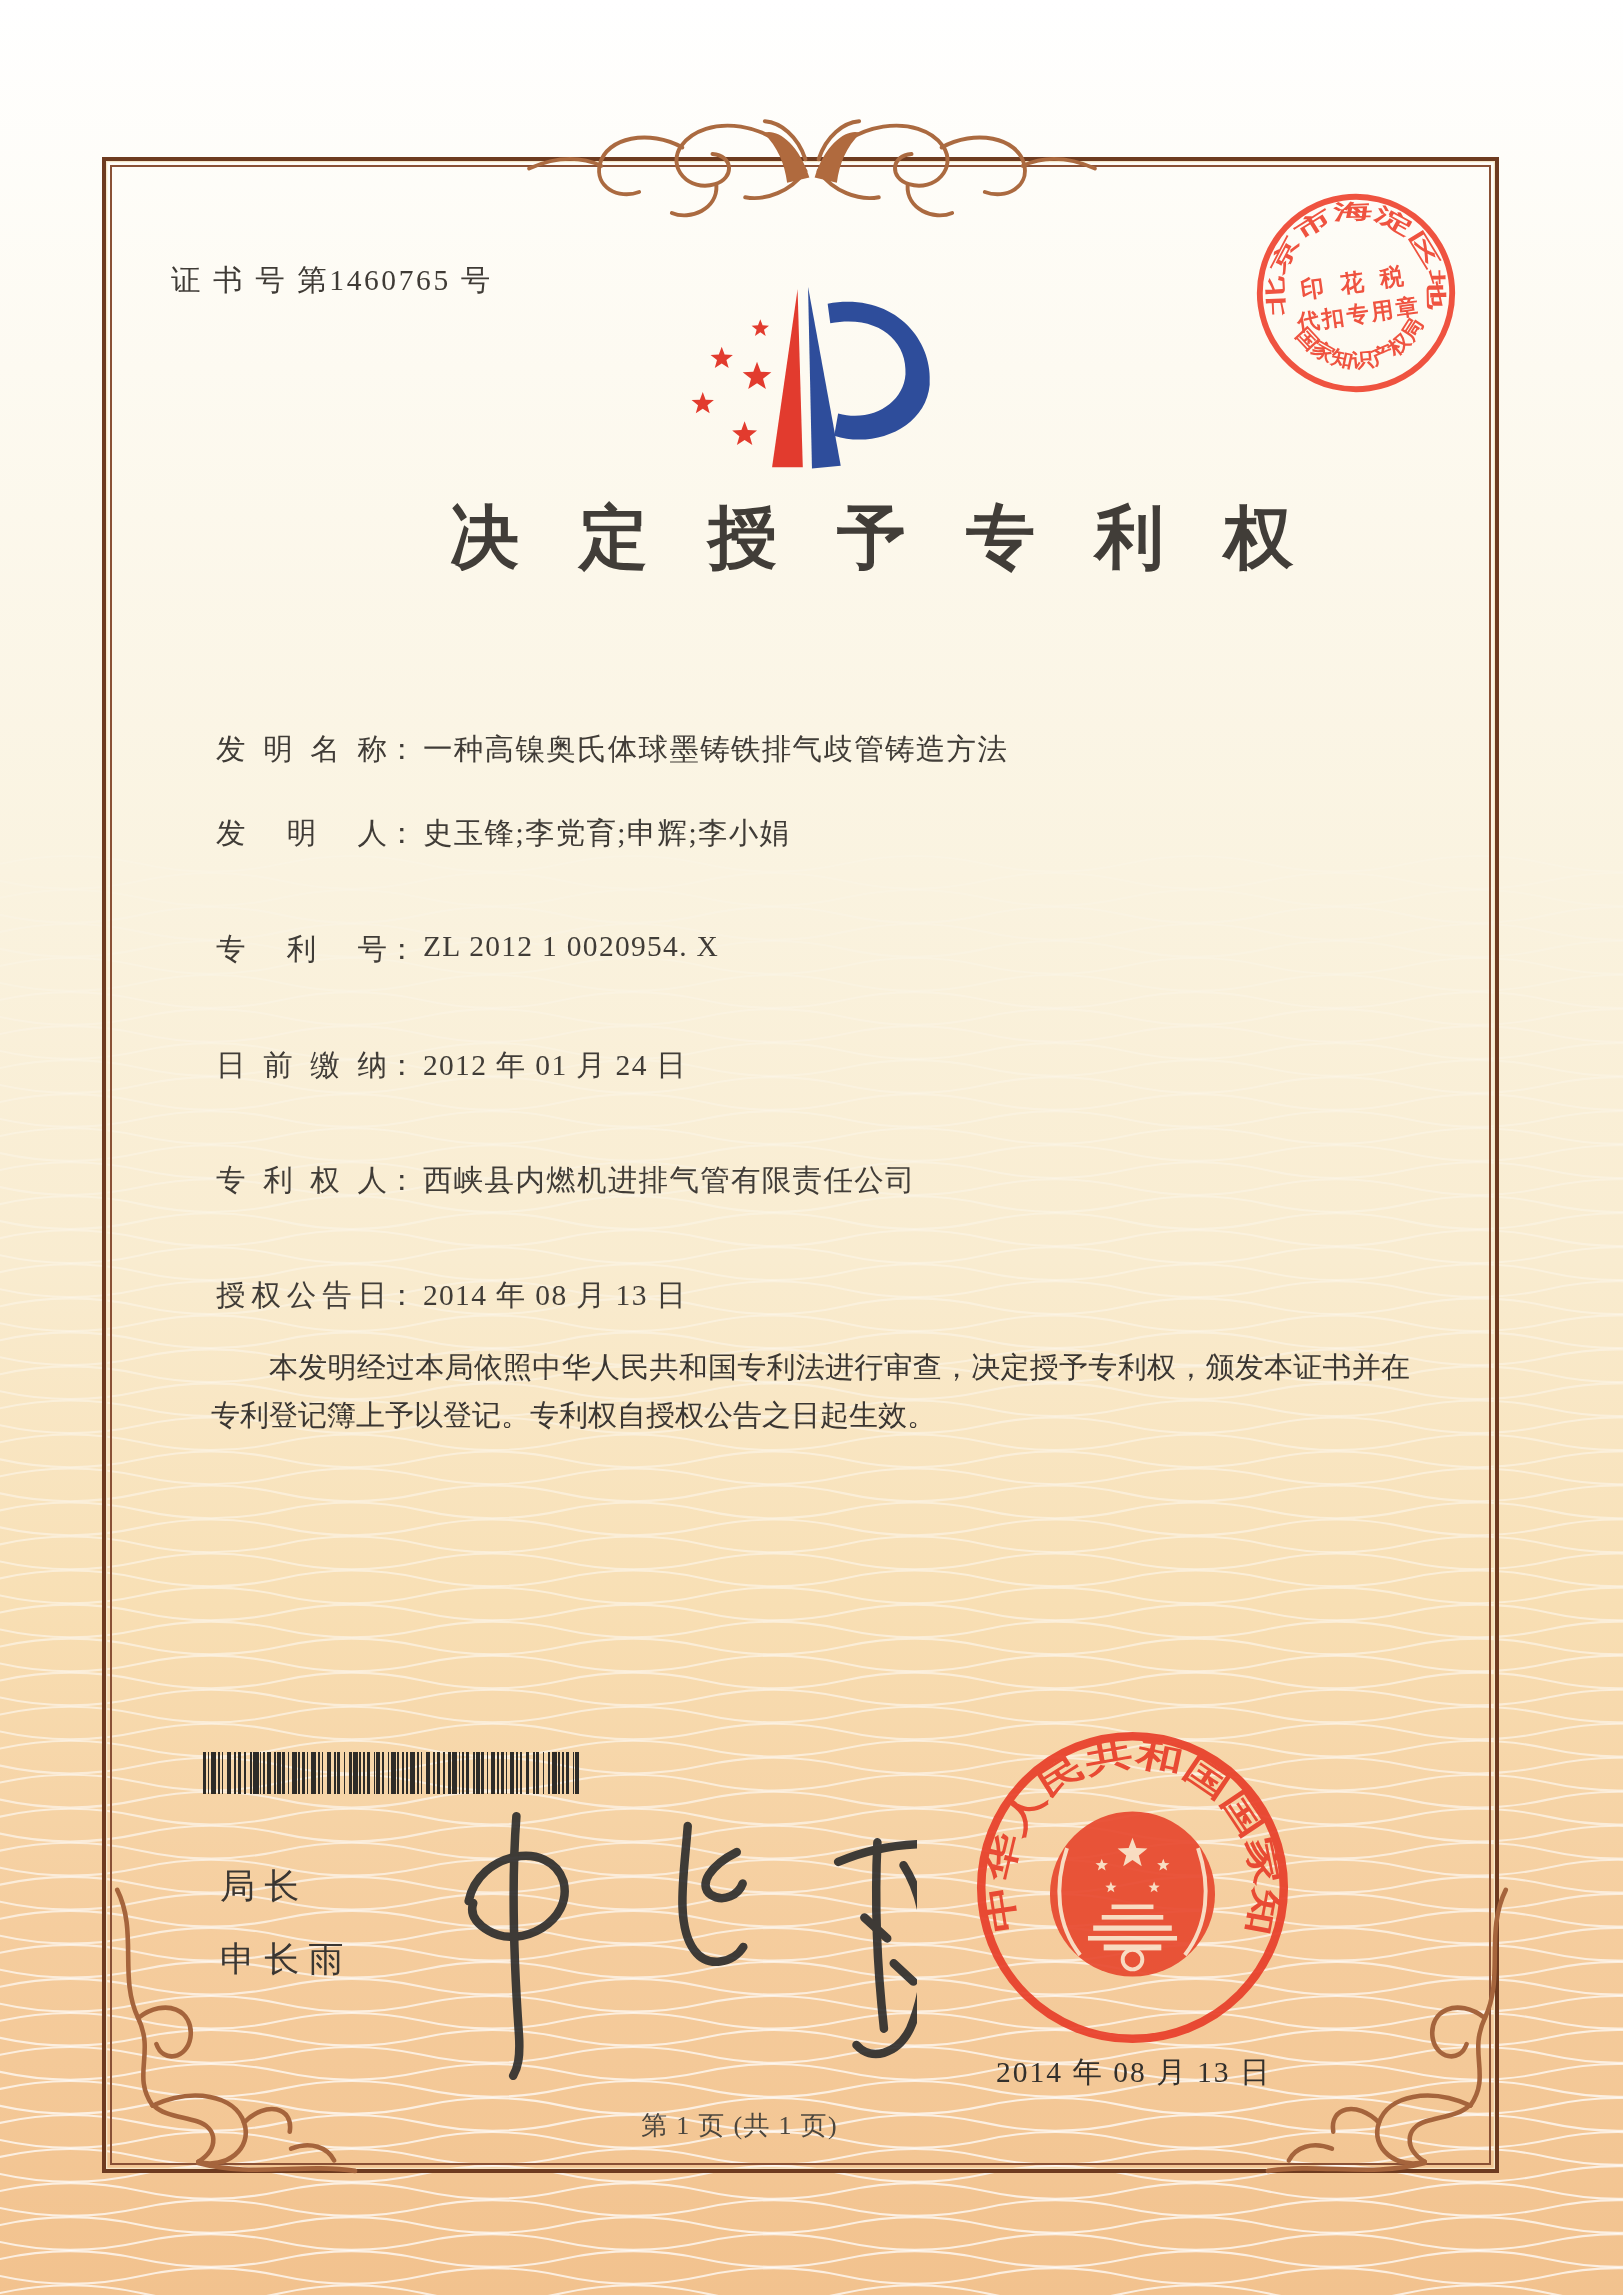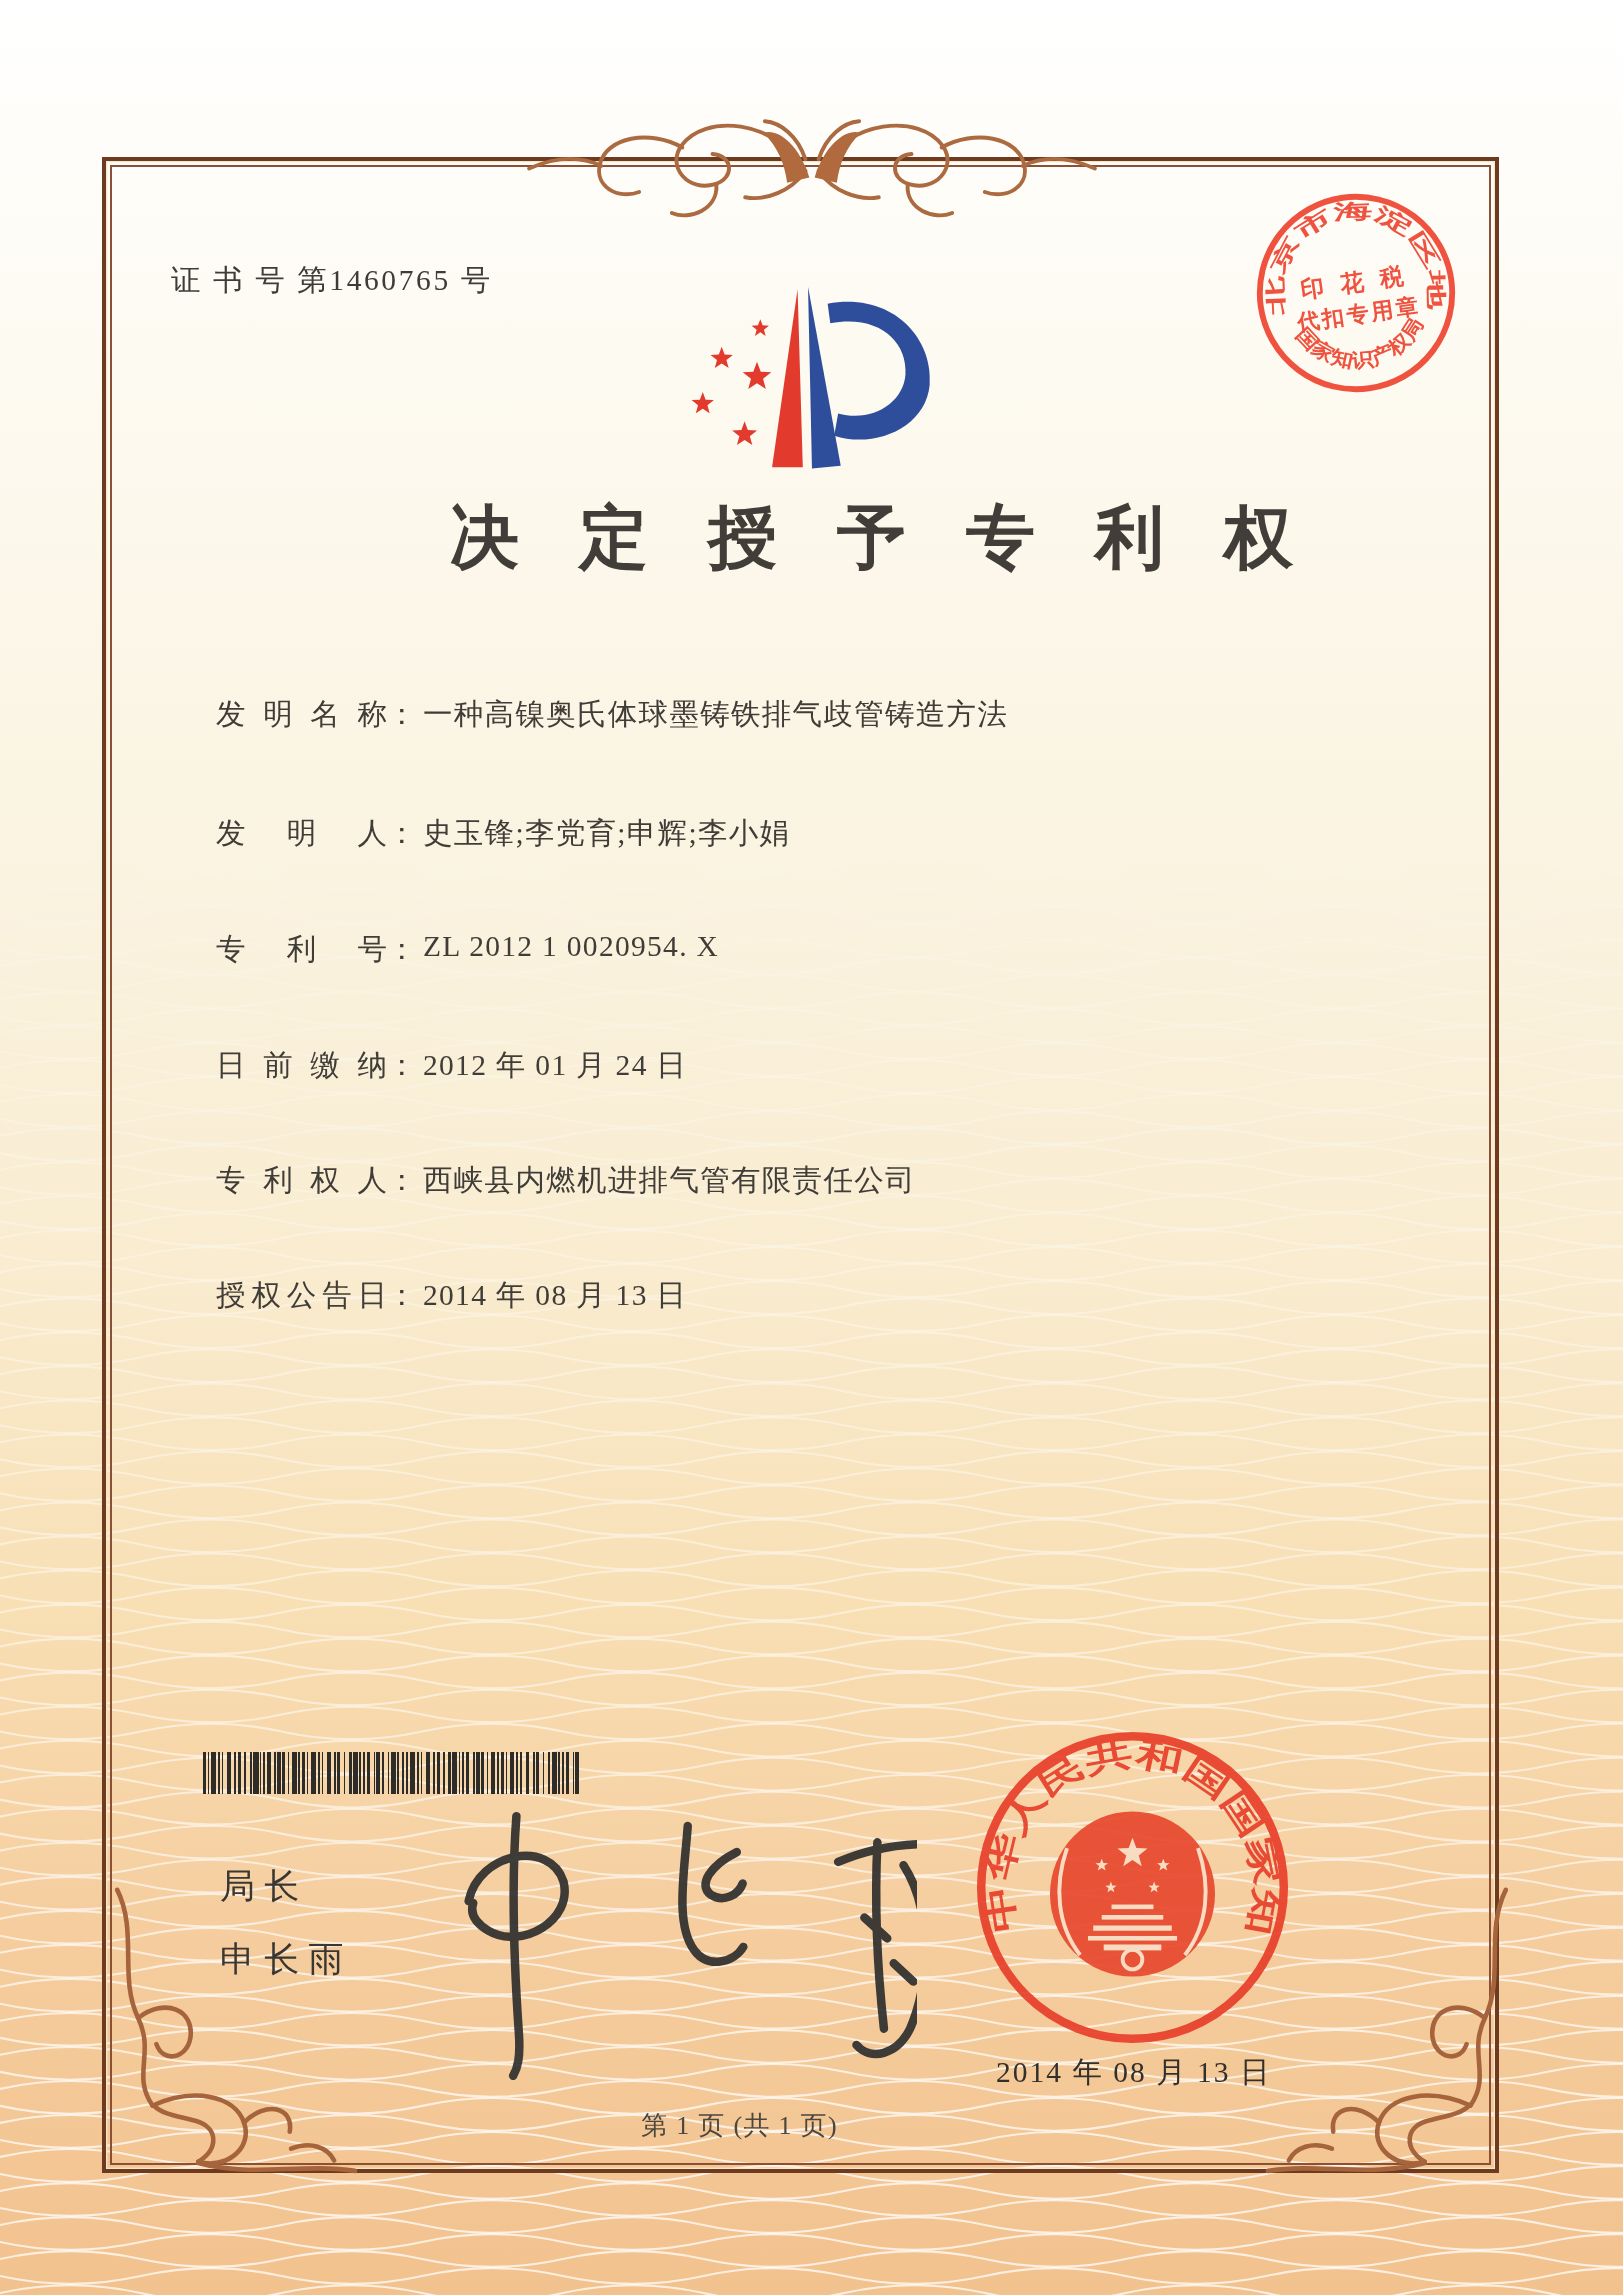--- a/index.html
+++ b/index.html
@@ -191,40 +191,41 @@
     <text font-size="30" fill="#ee4531" font-weight="bold">
       <textPath href="#taxBot" startOffset="4" textLength="238" lengthAdjust="spacingAndGlyphs">国家知识产权局</textPath>
     </text>
     <text x="162" y="158" text-anchor="middle" font-size="36" font-weight="bold" fill="#ee4531" letter-spacing="8">印 花 税</text>
     <text x="162" y="206" text-anchor="middle" font-size="34" font-weight="bold" fill="#ee4531" letter-spacing="4">代扣专用章</text>
   </g>
 </svg>
 
 <div id="title" class="abs content">决定授予专利权</div>
 
-<div class="abs content field-row" style="top:695px">
+<div class="abs content field-row" style="top:730px">
   <span class="field-label">发明名称</span><span class="field-colon">：</span><span class="field-value">一种高镍奥氏体球墨铸铁排气歧管铸造方法</span>
 </div>
 <div class="abs content field-row" style="top:814px">
   <span class="field-label">发明人</span><span class="field-colon">：</span><span class="field-value">史玉锋;李党育;申辉;李小娟</span>
 </div>
 <div class="abs content field-row" style="top:930px">
   <span class="field-label">专利号</span><span class="field-colon">：</span><span class="field-value">ZL 2012 1 0020954. X</span>
 </div>
 <div class="abs content field-row" style="top:1046px">
   <span class="field-label">日前缴纳</span><span class="field-colon">：</span><span class="field-value">2012 年 01 月 24 日</span>
 </div>
 <div class="abs content field-row" style="top:1161px">
   <span class="field-label">专利权人</span><span class="field-colon">：</span><span class="field-value">西峡县内燃机进排气管有限责任公司</span>
 </div>
 <div class="abs content field-row" style="top:1276px">
   <span class="field-label">授权公告日</span><span class="field-colon">：</span><span class="field-value">2014 年 08 月 13 日</span>
 </div>
 
 <div id="body-text" class="abs content">
+  <p>本发明经过本局依照中华人民共和国专利法进行审查，决定授予专利权，颁发本证书并在专利登记簿上予以登记。专利权自授权公告之日起生效。</p>
 </div>
 
 <div id="barcode" class="abs content">
     <div class="bar" style="width: 2.6px;"></div>
     <div class="gap" style="width: 2px;"></div>
     <div class="bar" style="width: 1.3px;"></div>
     <div class="gap" style="width: 2.6px;"></div>
     <div class="bar" style="width: 4.6px;"></div>
     <div class="gap" style="width: 2px;"></div>
     <div class="bar" style="width: 2px;"></div>

